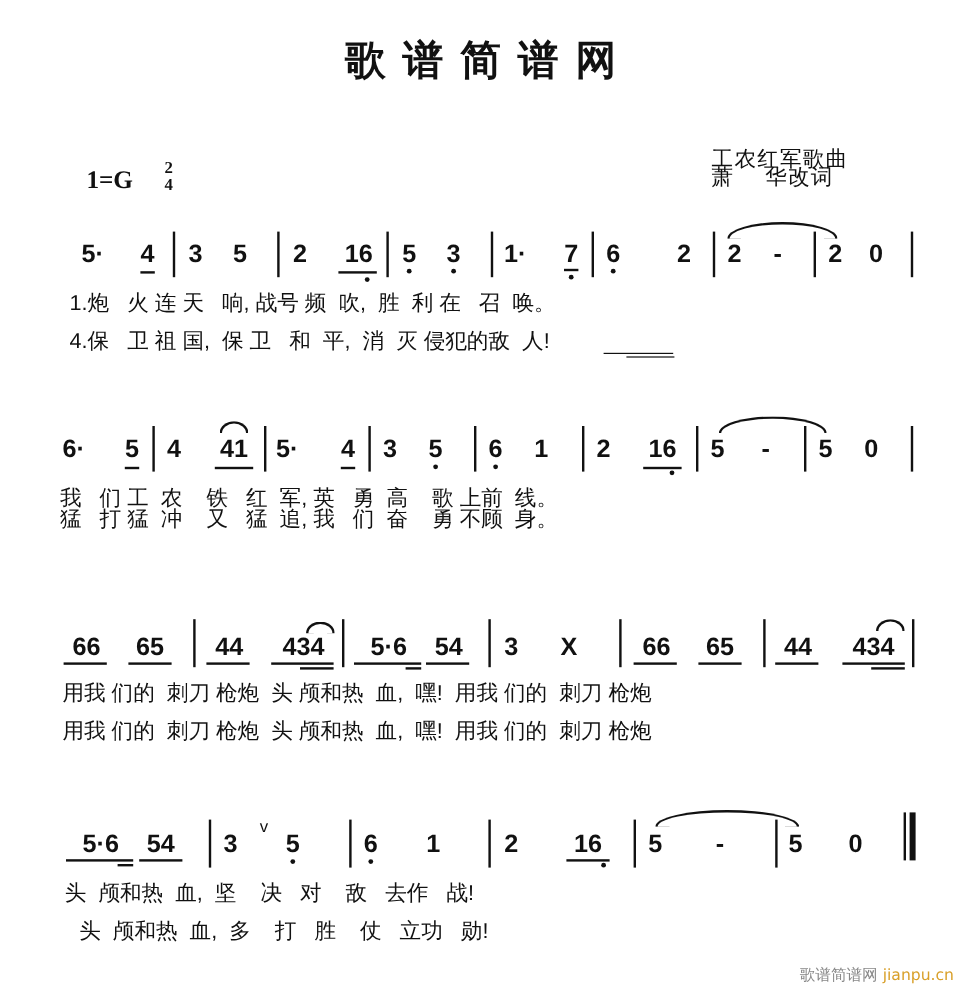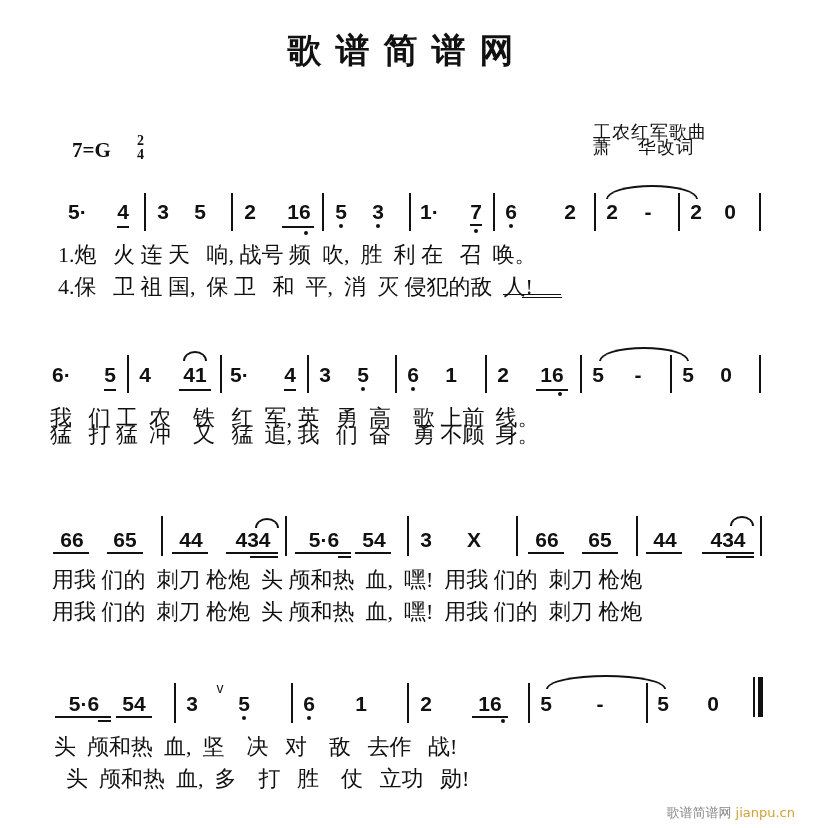--- a/index.html
+++ b/index.html
@@ -4,32 +4,32 @@
 <style>
   html,body{margin:0;padding:0;background:#fff;}
   body{width:815px;height:828px;position:relative;overflow:hidden;font-family:"DejaVu Sans","Liberation Sans",sans-serif;color:#111;}
   .abs{position:absolute;}
   .title{left:0;width:815px;top:28px;text-align:center;font-size:34px;font-weight:bold;letter-spacing:14px;font-family:"DejaVu Sans",sans-serif;}
   .key{left:72px;top:138px;font-size:21px;font-weight:bold;font-family:"Liberation Serif",serif;}
   .ts{left:137px;top:134px;font-size:14px;font-weight:bold;line-height:14px;text-align:center;font-family:"Liberation Serif",serif;}
   .credit{left:593px;font-size:18px;font-family:"DejaVu Serif",serif;letter-spacing:1px;}
   .note{position:absolute;font-size:21px;font-weight:bold;font-family:"Liberation Sans",sans-serif;text-align:center;width:16px;}
   .bar{position:absolute;width:2px;background:#111;}
-  .lyric{position:absolute;font-size:22px;font-family:Liberation Serif, serif;white-space:pre;}
+  .lyric{position:absolute;font-size:18px;font-family:Liberation Sans, sans-serif;white-space:pre;}
   .ul{position:absolute;height:2px;background:#111;}
   .dot{position:absolute;width:4px;height:4px;border-radius:50%;background:#111;}
   .tie{position:absolute;border:2px solid #111;border-bottom:none;border-radius:50% 50% 0 0/100% 100% 0 0;}
   .wm{right:20px;bottom:6px;font-size:13px;color:#888;}
   .wm span{color:#d9a02a;margin-top:36px;}
 </style>
 </head>
 <body>
 
 <div class="abs title">歌谱简谱网</div>
-<div class="abs key">7=G</div>
+<div class="abs key">1=G</div>
 <div class="abs ts">
   <div>2</div>
   <div>4</div>
 </div>
 <div class="abs credit" style="top:120px">工农红军歌曲</div>
 <div class="abs credit" style="top:135px">萧　 华改词</div>
 
 <div>
   <div class="note" style="left:68px;top:200px">5·</div>
   <div class="note" style="left:115px;top:200px">4</div>

